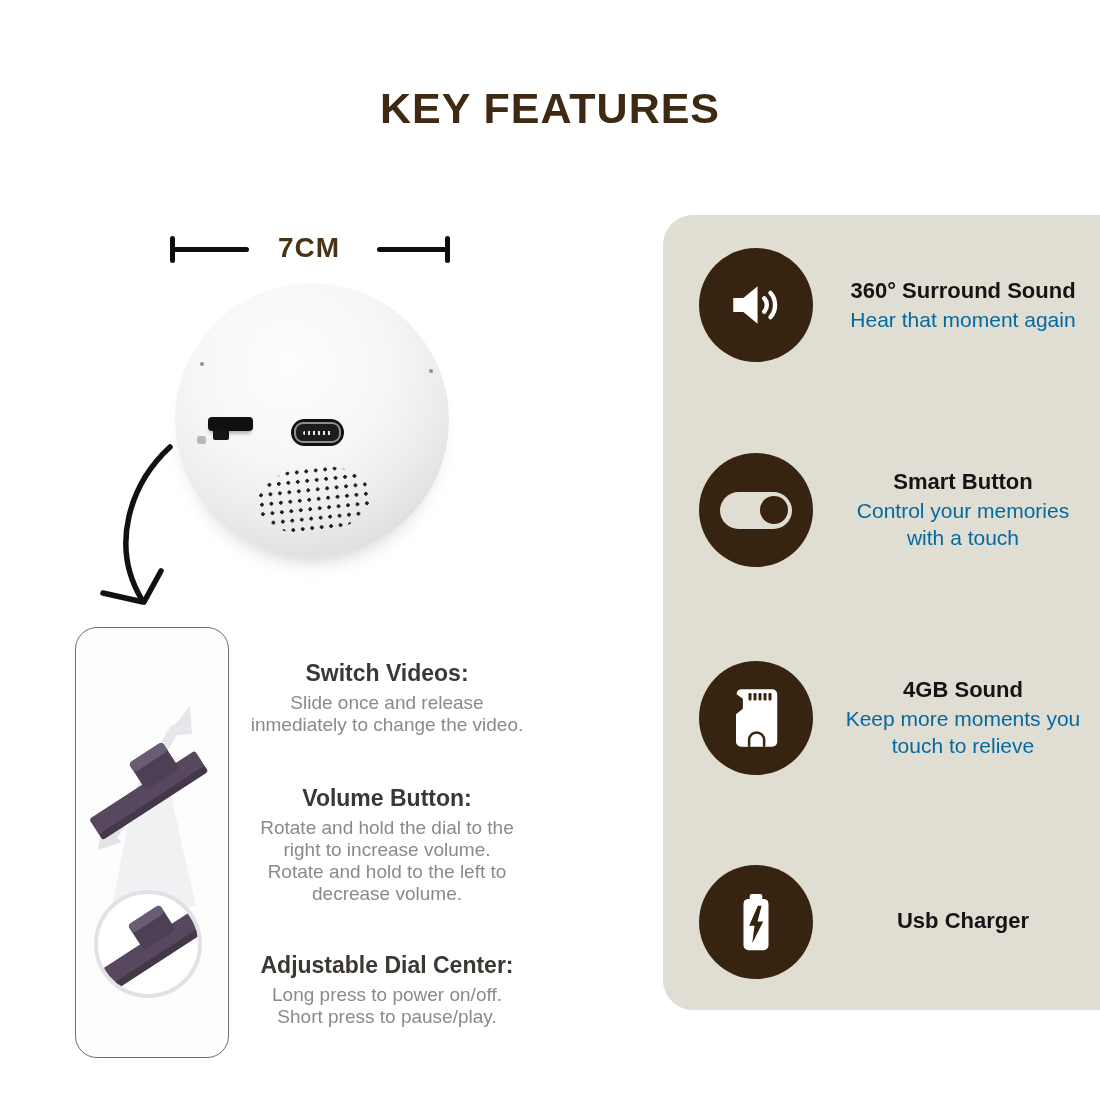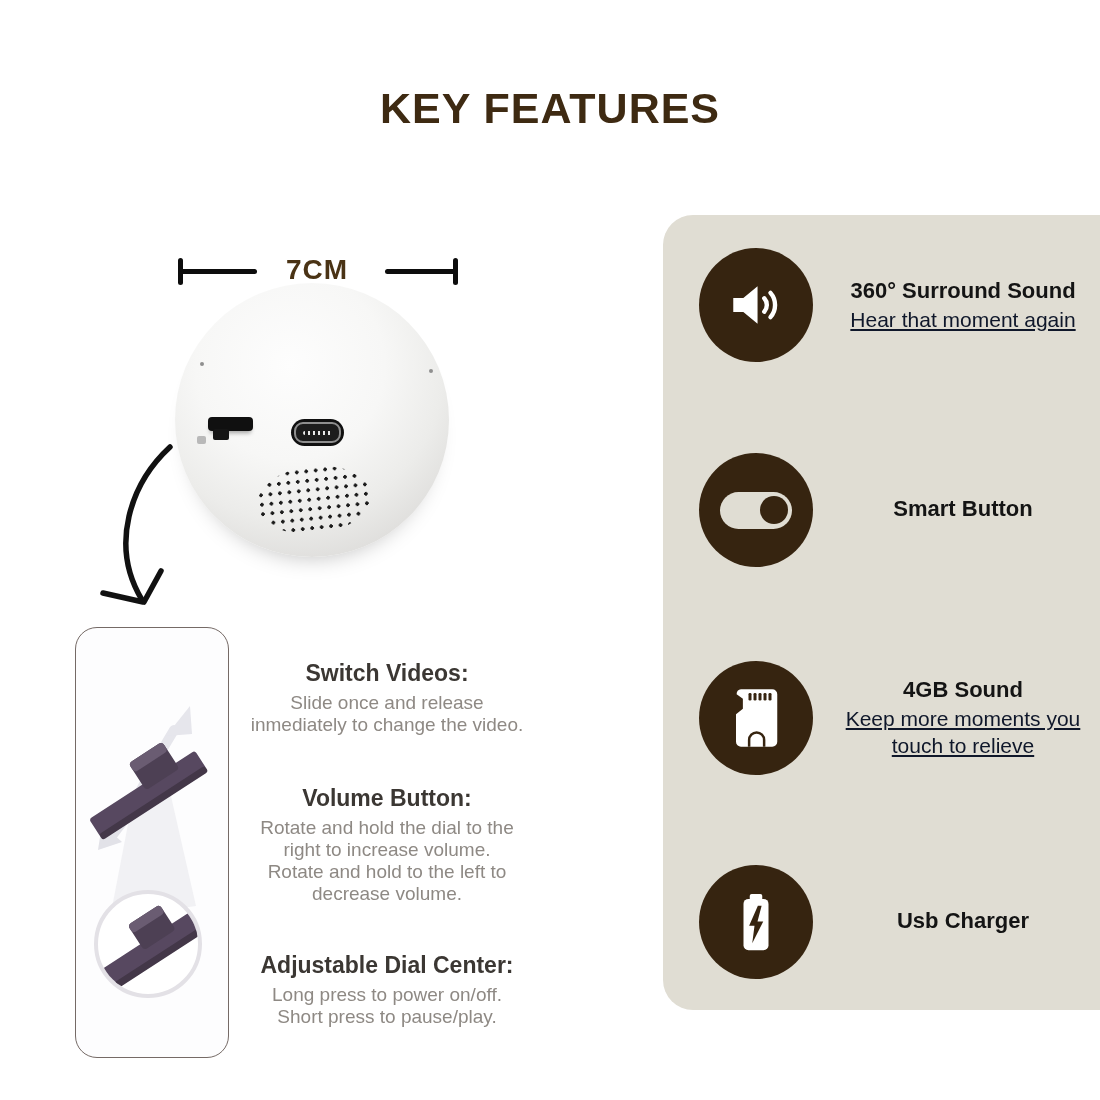--- a/index.html
+++ b/index.html
@@ -6,21 +6,21 @@
   #canvas{
     position:relative;width:1100px;height:1100px;overflow:hidden;
     background:#ffffff;font-family:"Liberation Sans",sans-serif;
   }
   
   .page-title{
     position:absolute;top:84px;left:0;width:100%;text-align:center;
     font-size:43px;font-weight:800;letter-spacing:1px;color:#3e2a12;
   }
   
-  .measure{position:absolute;top:232px;left:172px;width:290px;height:36px;margin-top:22px;}
+  .measure{position:absolute;top:232px;left:164px;width:290px;height:36px;}
   .m-cap{position:absolute;top:4px;width:5px;height:27px;background:#0d0d0d;border-radius:3px;}
   .m-cap.left{left:6px;} .m-cap.right{right:4px;}
   .m-line{position:absolute;top:15px;height:5px;background:#0d0d0d;border-radius:3px;}
   .m-line.left{left:9px;width:76px;} .m-line.right{right:7px;width:70px;}
   .m-label{
     position:absolute;top:0;left:0;width:100%;text-align:center;
     font-size:28px;font-weight:800;letter-spacing:1px;color:#4a3315;
   }
   
   .sphere{
@@ -71,21 +71,21 @@
   .fr-0{top:33px;} .fr-1{top:238px;} .fr-2{top:446px;} .fr-3{top:650px;}
   .feature-circle{
     position:absolute;left:36px;top:0;width:114px;height:114px;border-radius:50%;
     background:#362410;display:flex;align-items:center;justify-content:center;
   }
   .feature-text{
     position:absolute;left:150px;top:0;width:300px;height:114px;
     display:flex;flex-direction:column;align-items:center;justify-content:center;text-align:center;
   }
   .feature-text .t{font-size:22px;font-weight:700;color:#141414;margin-bottom:2px;}
-  .feature-text .s{font-size:21px;line-height:27px;color:#0f172a;white-space:pre-line;text-decoration:underline;}
+  .feature-text .s{font-size:21px;line-height:27px;color:#0369a1;white-space:pre-line;}
   
   .toggle-pill{
     width:72px;height:37px;border-radius:19px;background:#e0ddd3;position:relative;
   }
   .toggle-knob{
     position:absolute;right:4px;top:4.5px;width:28px;height:28px;border-radius:50%;background:#362410;
   }
 </style>
 </head>
 <body>
@@ -196,20 +196,22 @@
     </div>
 
     <div class="feature-row fr-1">
       <div class="feature-circle">
         <div class="toggle-pill">
           <div class="toggle-knob"></div>
         </div>
       </div>
       <div class="feature-text">
         <div class="t">Smart Button</div>
+        <div class="s">Control your memories
+with a touch</div>
       </div>
     </div>
 
     <div class="feature-row fr-2">
       <div class="feature-circle">
         <svg width="50" height="60" viewBox="0 0 40 48">
           <path d="M13 1 H33 a4 4 0 0 1 4 4 V43 a4 4 0 0 1 -4 4 H8 a4 4 0 0 1 -4 -4 V21 L9.5 16.5 V8.5 L4.5 5 A4 4 0 0 1 8 1 Z
                    M4.5 5 L9.5 8.5 M4 21 L9.5 16.5" fill="#ffffff"></path>
           <g fill="#362410">
             <rect x="14" y="4" width="2.4" height="6" rx="1"></rect>

